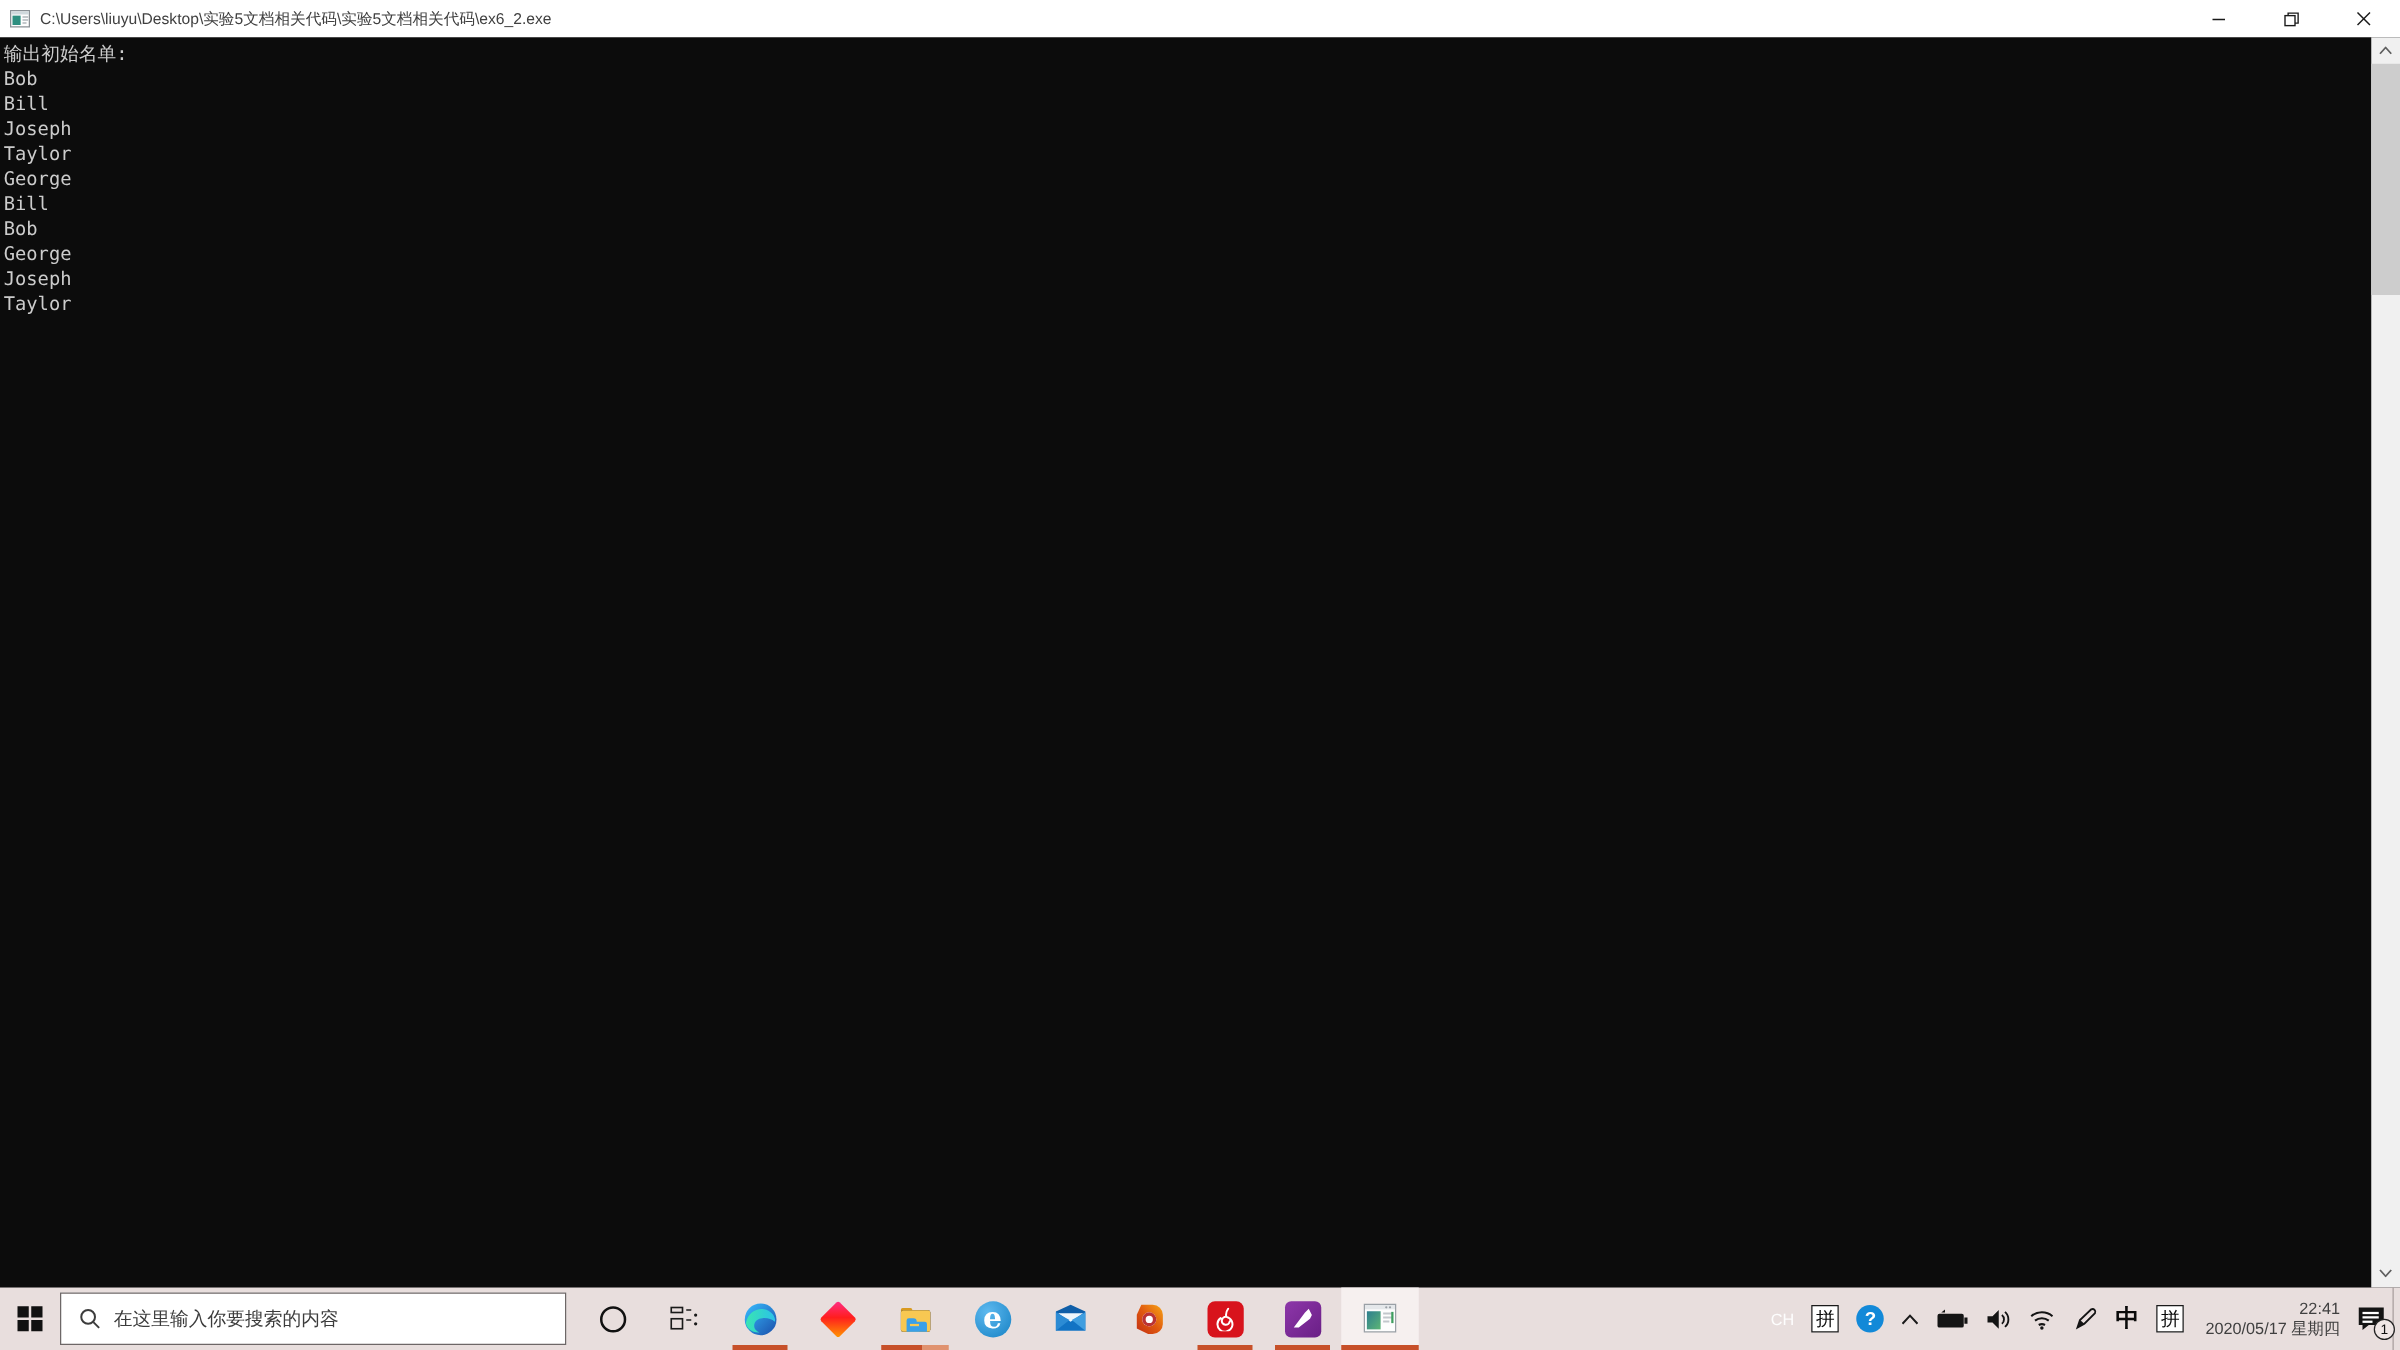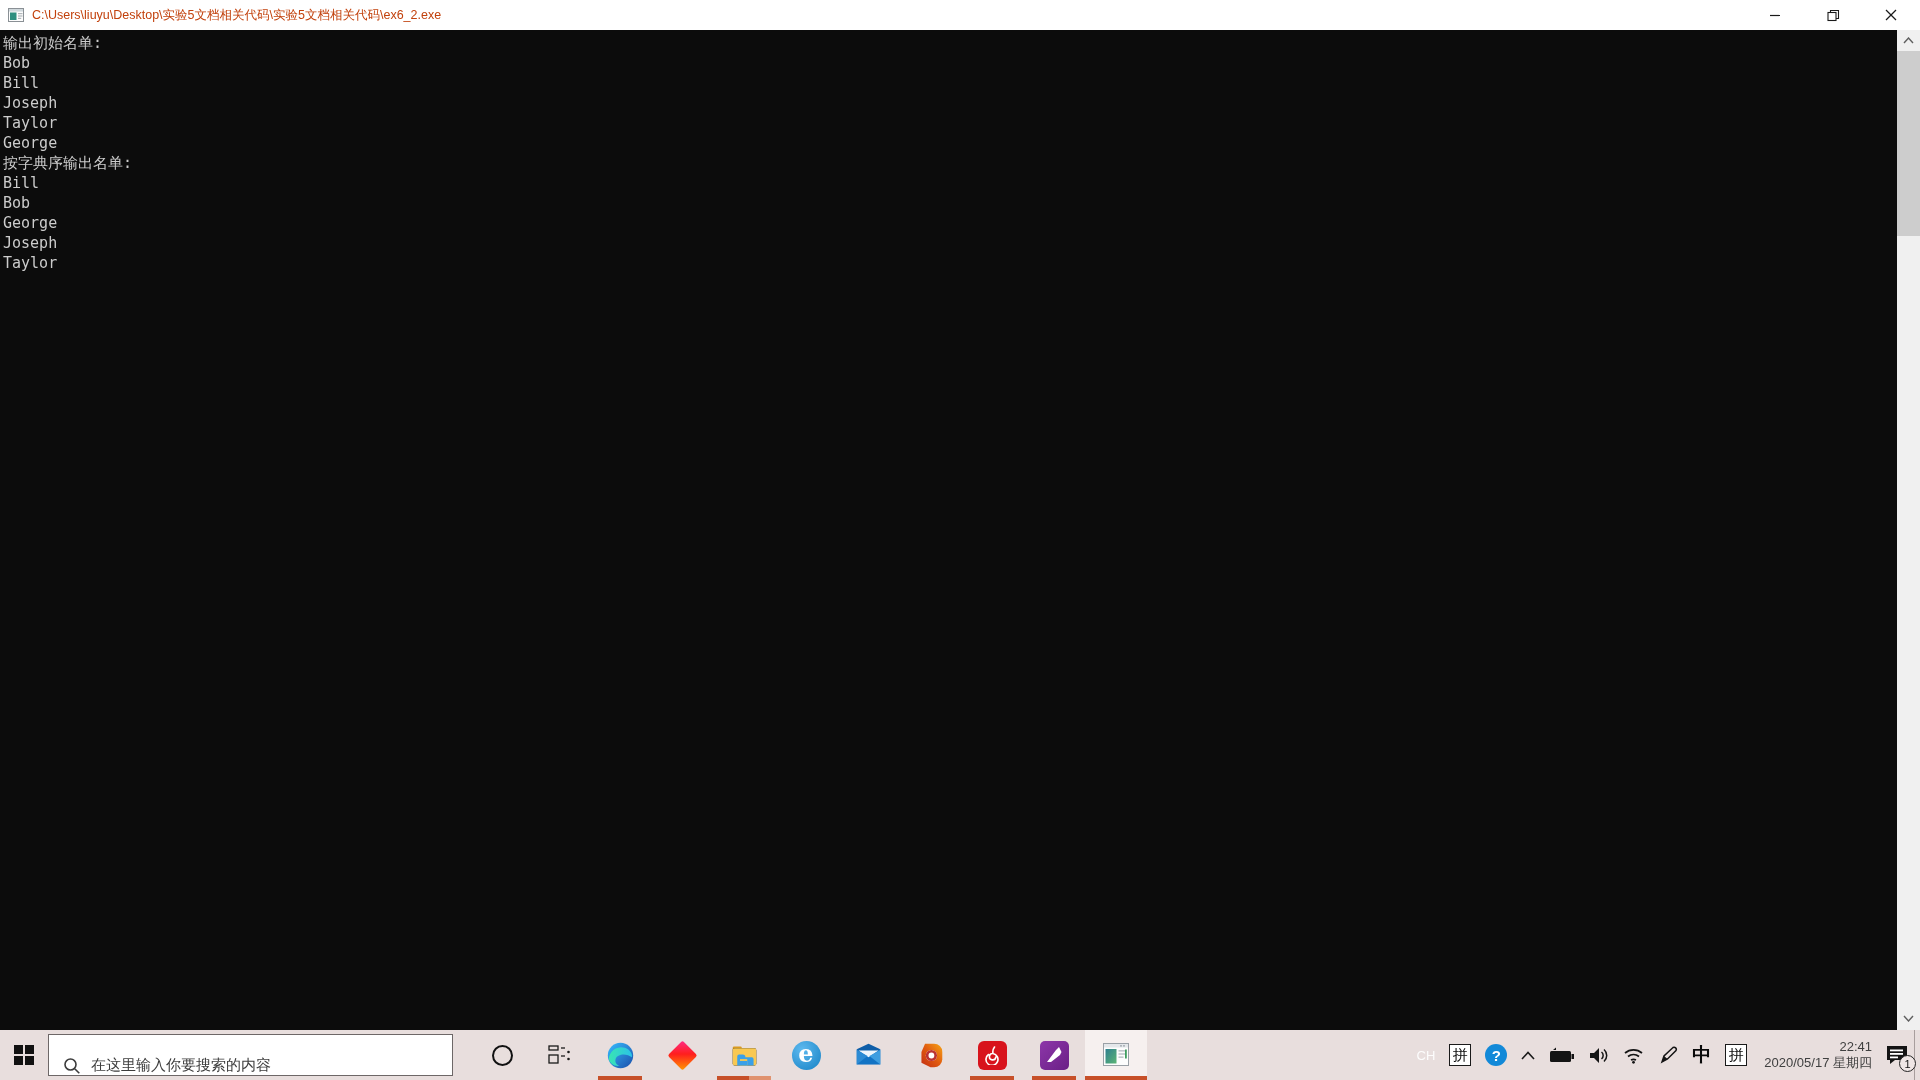--- a/index.html
+++ b/index.html
@@ -3,40 +3,40 @@
 <meta charset="utf-8">
 <style>
   * { margin:0; padding:0; box-sizing:border-box; }
   html,body { width:1920px; height:1080px; overflow:hidden; background:#000; font-family:"Liberation Sans",sans-serif; }
   .screen { position:relative; width:1920px; height:1080px; }
 
   
   .console-window { position:absolute; left:0; top:0; width:1920px; height:1030px; background:#0c0c0c; }
   .titlebar { position:absolute; left:0; top:0; width:100%; height:30px; background:#ffffff; display:flex; align-items:center; }
   .titlebar-icon { width:16px; height:16px; margin:0 8px 0 8px; flex:0 0 auto; }
-  .titlebar-title { font-size:12.5px; color:#c2410c; white-space:nowrap; }
+  .titlebar-title { font-size:12.5px; color:#404040; white-space:nowrap; }
   .titlebar-controls { margin-left:auto; display:flex; height:30px; }
   .tb-btn { width:58px; height:30px; display:flex; align-items:center; justify-content:center; }
   .console-body { position:absolute; left:0; top:30px; width:1897px; height:982px; background:#0c0c0c; overflow:hidden; }
   .console-text { padding:3px 0 0 3px; font-family:"DejaVu Sans Mono","Liberation Mono",monospace; font-size:15px; line-height:20px; color:#cccccc; }
   .console-line { white-space:pre; }
 
   
   .scrollbar { position:absolute; right:0; top:30px; width:23px; height:1000px; background:#f0f0f0; }
   .scroll-arrow { position:absolute; left:0; width:23px; height:20px; display:flex; align-items:center; justify-content:center; }
   .scroll-arrow.up { top:0; }
   .scroll-arrow.down { bottom:2px; }
   .scroll-thumb { position:absolute; left:0; top:21px; width:23px; height:185px; background:#cdcdcd; }
 
   
   .taskbar { position:absolute; left:0; top:1030px; width:1920px; height:50px; background:#e8dedd; display:flex; align-items:center; }
   .start-button { width:48px; height:50px; display:flex; align-items:center; justify-content:center; }
   .win-logo { display:grid; grid-template-columns:9px 9px; grid-template-rows:9px 9px; gap:2px; }
   .win-logo span { background:#111; }
-  .search-box { width:405px; height:42px; background:#ffffff; border:1.5px solid #6d6767; display:flex; align-items:flex-end; margin-right:20px; }
+  .search-box { width:405px; height:42px; background:#ffffff; border:1.5px solid #6d6767; display:flex; align-items:center; margin-right:8px; }
   .search-box .mag { margin:0 10px 0 14px; }
   .search-placeholder { font-size:15px; color:#3c3c3c; }
   .tb-slot { width:58px; height:50px; position:relative; display:flex; align-items:center; justify-content:center; }
   .tb-slot.wide { width:62px; }
   .underline { position:absolute; bottom:0; left:50%; transform:translateX(-50%); height:4px; width:44px; background:#c75029; }
   .underline.folder { width:54px; background:linear-gradient(to right,#c75029 60%,#e0926f 60%); }
   .active-tile { background:#f6f0ef; }
   .active-tile .underline { width:100%; }
 
   .cortana-ring { width:21px; height:21px; border:2.4px solid #111; border-radius:50%; }
@@ -99,21 +99,20 @@
     </div>
 
     <div class="console-body">
       <div class="console-text">
           <div class="console-line">输出初始名单:</div>
           <div class="console-line">Bob</div>
           <div class="console-line">Bill</div>
           <div class="console-line">Joseph</div>
           <div class="console-line">Taylor</div>
           <div class="console-line">George</div>
-          <div class="console-line">按字典序输出名单:</div>
           <div class="console-line">Bill</div>
           <div class="console-line">Bob</div>
           <div class="console-line">George</div>
           <div class="console-line">Joseph</div>
           <div class="console-line">Taylor</div>
         </div>
     </div>
 
     <div class="scrollbar">
       <div class="scroll-arrow up">

